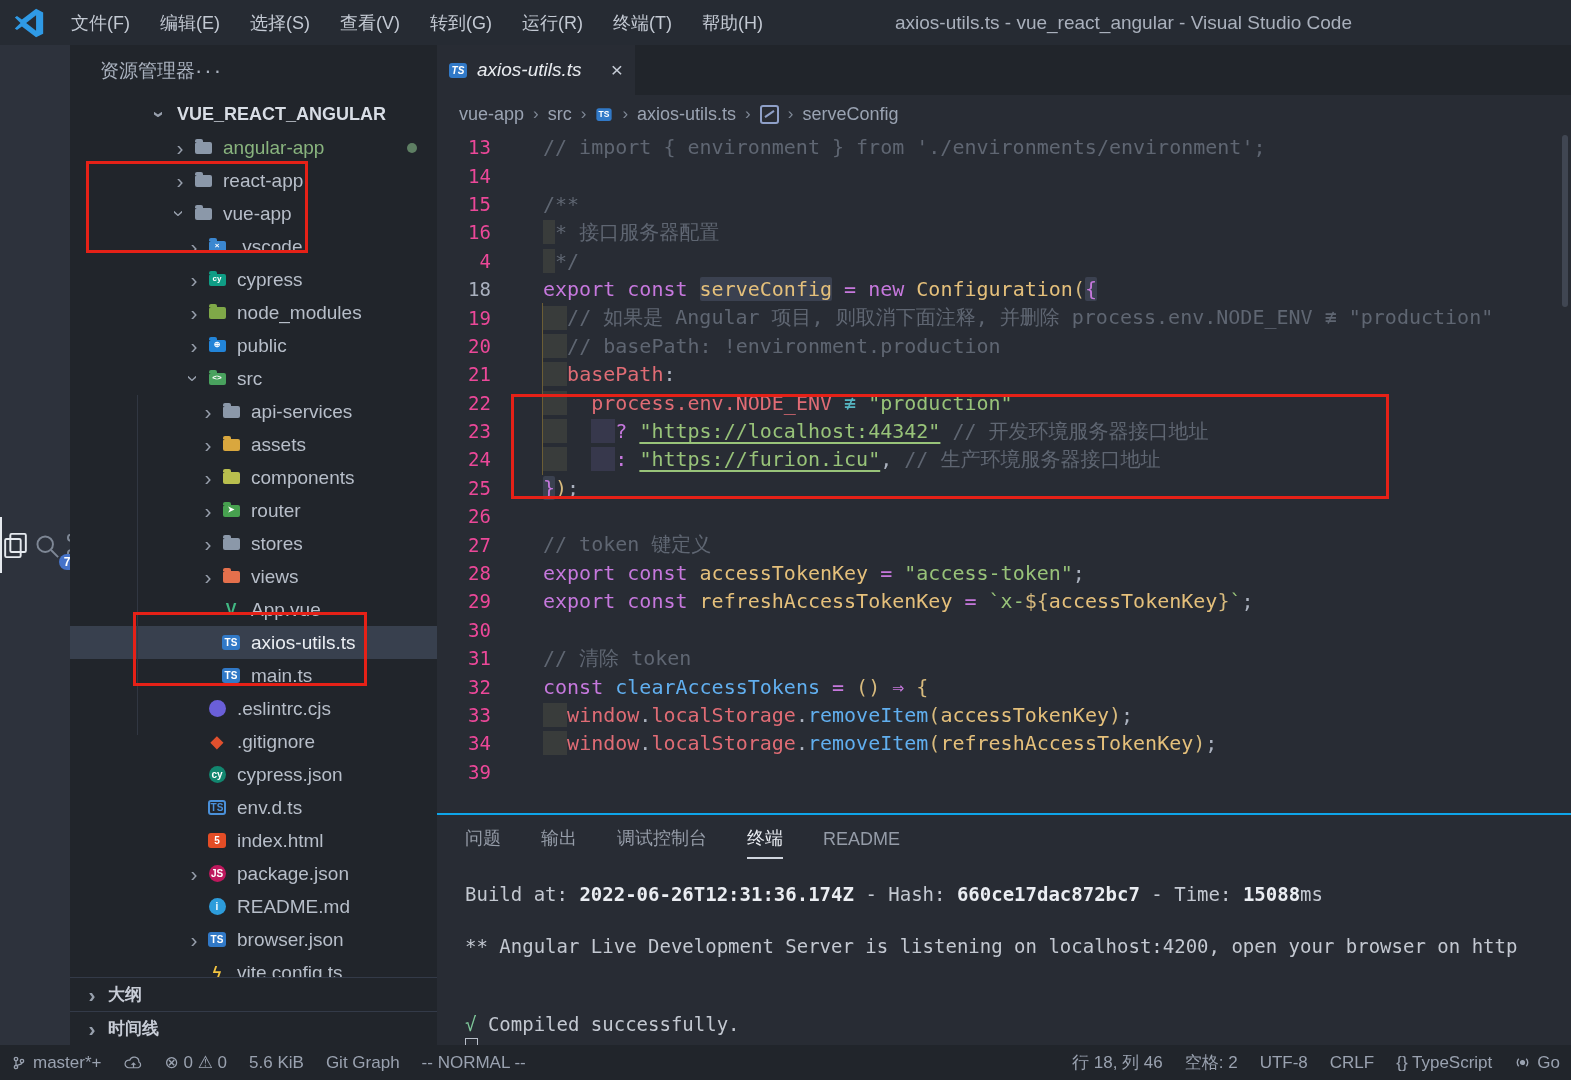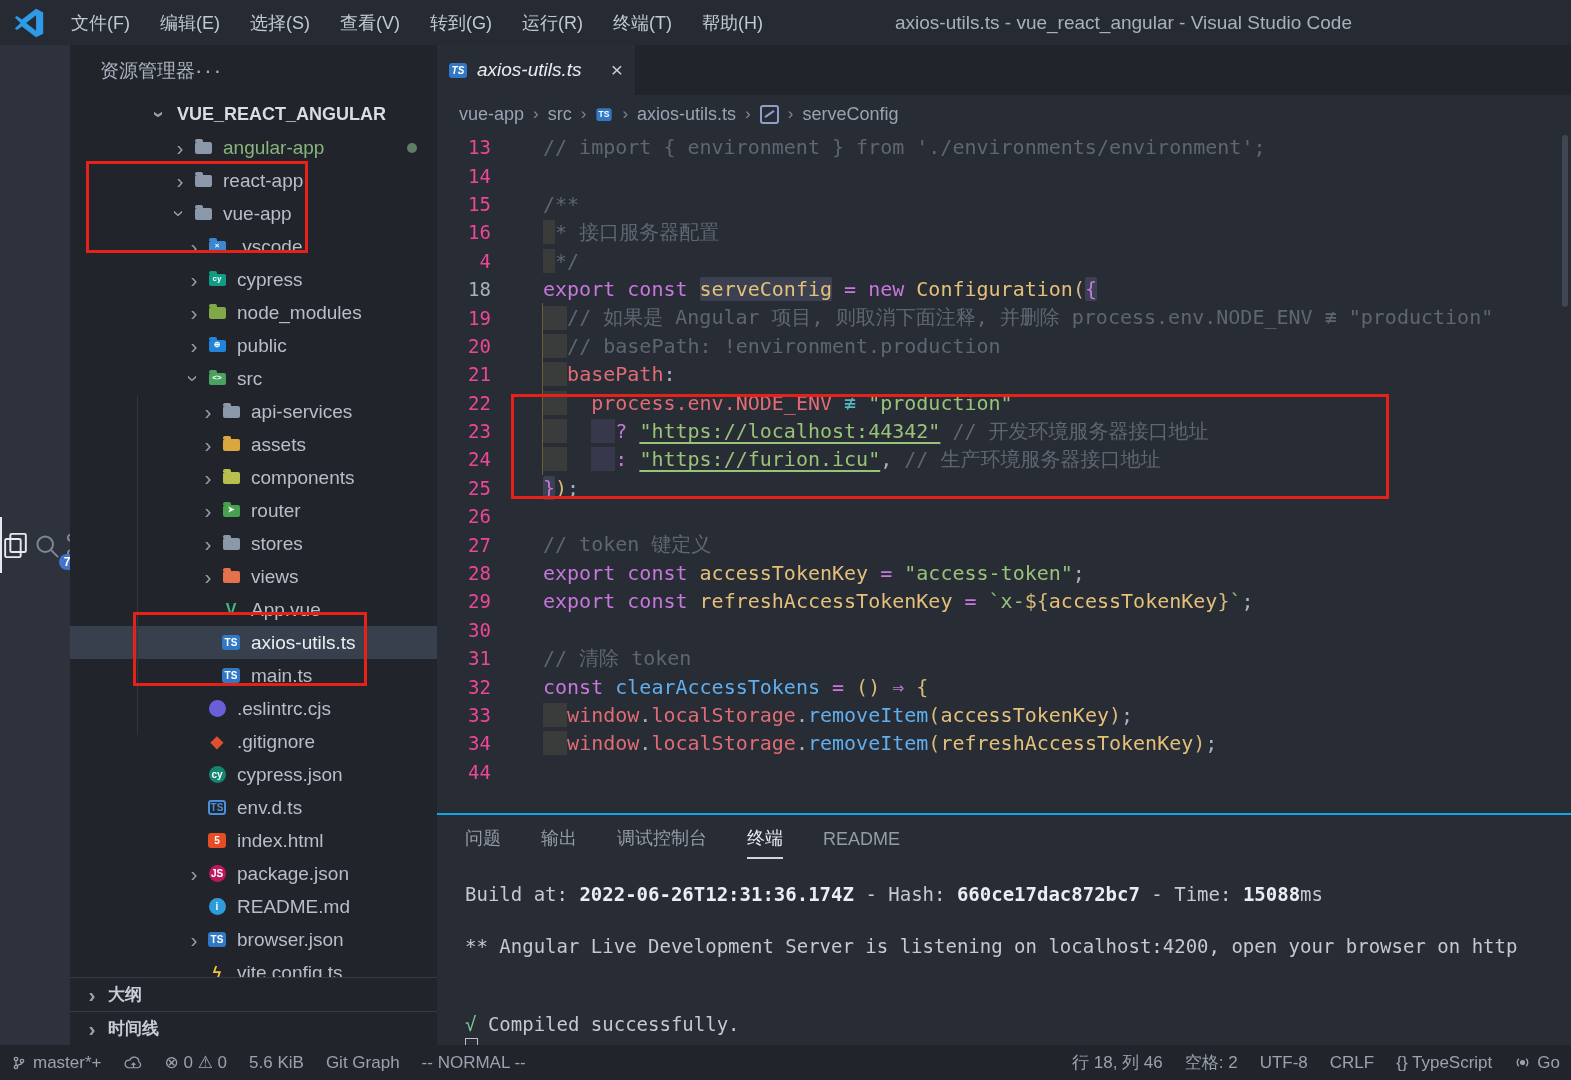--- a/index.html
+++ b/index.html
@@ -421,21 +421,21 @@
       <div class="line"><span class="ln">25</span><span class="lnc"><span class="b2 hl">}</span><span class="b1">)</span><span class="pl">;</span></span></div>
       <div class="line"><span class="ln">26</span><span class="lnc"></span></div>
       <div class="line"><span class="ln">27</span><span class="lnc"><span class="com">// token 键定义</span></span></div>
       <div class="line"><span class="ln">28</span><span class="lnc"><span class="kw">export</span><span class="pl"> </span><span class="kw">const</span><span class="pl"> </span><span class="const">accessTokenKey</span><span class="pl"> </span><span class="kw">=</span><span class="pl"> </span><span class="str">"access-token"</span><span class="pl">;</span></span></div>
       <div class="line"><span class="ln">29</span><span class="lnc"><span class="kw">export</span><span class="pl"> </span><span class="kw">const</span><span class="pl"> </span><span class="const">refreshAccessTokenKey</span><span class="pl"> </span><span class="kw">=</span><span class="pl"> </span><span class="str">`x-</span><span class="b1">${</span><span class="const">accessTokenKey</span><span class="b1">}</span><span class="str">`</span><span class="pl">;</span></span></div>
       <div class="line"><span class="ln">30</span><span class="lnc"></span></div>
       <div class="line"><span class="ln">31</span><span class="lnc"><span class="com">// 清除 token</span></span></div>
       <div class="line"><span class="ln">32</span><span class="lnc"><span class="kw">const</span><span class="pl"> </span><span class="fn">clearAccessTokens</span><span class="pl"> </span><span class="kw">=</span><span class="pl"> </span><span class="b1">()</span><span class="pl"> </span><span class="kw">⇒</span><span class="pl"> </span><span class="b1">{</span></span></div>
       <div class="line"><span class="ln">33</span><span class="lnc"><span class="ws1">  </span><span class="var">window</span><span class="pl">.</span><span class="var">localStorage</span><span class="pl">.</span><span class="fn">removeItem</span><span class="b1">(</span><span class="const">accessTokenKey</span><span class="b1">)</span><span class="pl">;</span></span></div>
       <div class="line"><span class="ln">34</span><span class="lnc"><span class="ws1">  </span><span class="var">window</span><span class="pl">.</span><span class="var">localStorage</span><span class="pl">.</span><span class="fn">removeItem</span><span class="b1">(</span><span class="const">refreshAccessTokenKey</span><span class="b1">)</span><span class="pl">;</span></span></div>
-      <div class="line"><span class="ln">44</span><span class="lnc"></span></div>
+      <div class="line"><span class="ln">39</span><span class="lnc"></span></div>
       <div class="guide"></div>
       <div class="vscroll"></div>
     </div>
   <div class="panel">
     <div class="ptabs" id="ptabs">
         <span class="ptab">问题</span>
         <span class="ptab">输出</span>
         <span class="ptab">调试控制台</span>
         <span class="ptab active">终端</span>
         <span class="ptab">README</span>

